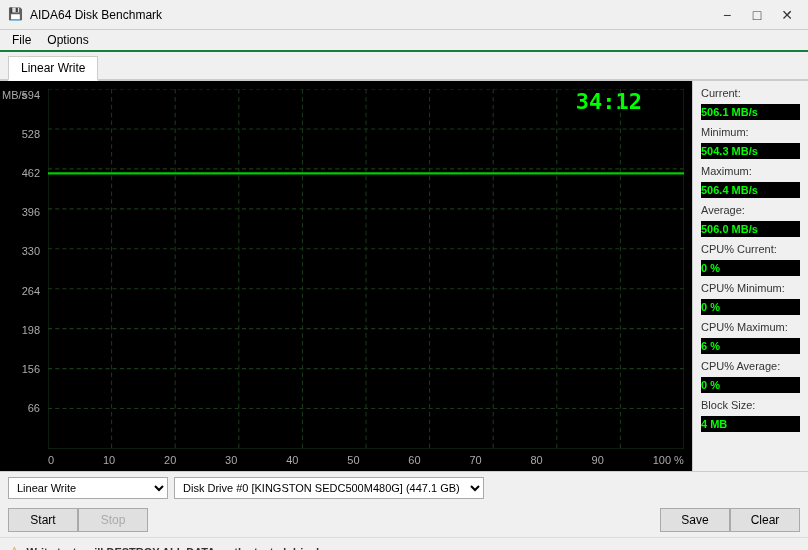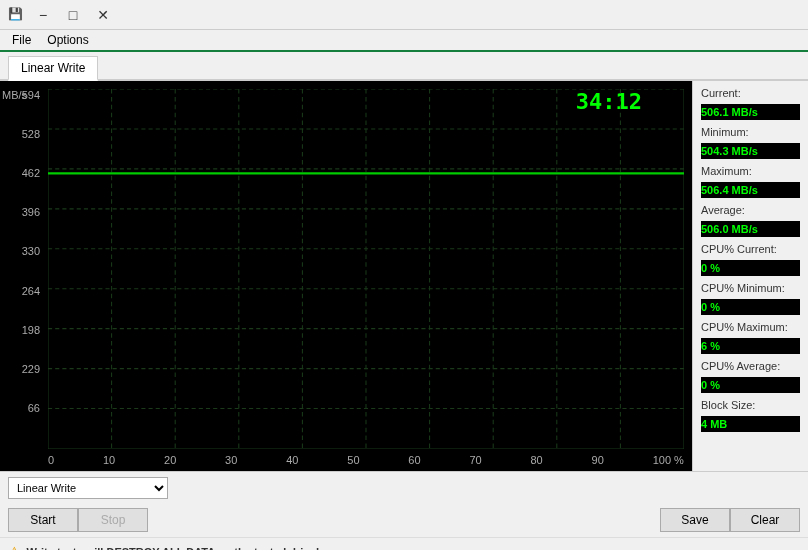--- a/index.html
+++ b/index.html
@@ -220,20 +220,21 @@
     #chart-svg {
       width: 100%;
       height: 100%;
     }
   </style>
 </head>
 <body>
 
 <div class="title-bar">
   <span class="title-bar-icon">💾</span>
+  <span class="title-bar-text">AIDA64 Disk Benchmark</span>
   <div class="title-bar-controls">
     <button class="title-btn">−</button>
     <button class="title-btn">□</button>
     <button class="title-btn close">✕</button>
   </div>
 </div>
 
 <div class="menu-bar">
   <div class="menu-item">File</div>
   <div class="menu-item">Options</div>
@@ -252,21 +253,21 @@
     <div class="chart-timer">34:12</div>
 
     <div class="y-axis">
       <span class="y-label">594</span>
       <span class="y-label">528</span>
       <span class="y-label">462</span>
       <span class="y-label">396</span>
       <span class="y-label">330</span>
       <span class="y-label">264</span>
       <span class="y-label">198</span>
-      <span class="y-label">229</span>
+      <span class="y-label">156</span>
       <span class="y-label">66</span>
       <span class="y-label"></span>
     </div>
 
     <div class="chart-canvas">
       <svg id="chart-svg" viewBox="0 0 620 320" preserveAspectRatio="none">
 
         <line x1="0" y1="0" x2="620" y2="0" stroke="#1a3a1a" stroke-width="1" stroke-dasharray="4,3"></line>
         <line x1="0" y1="35.5" x2="620" y2="35.5" stroke="#1a3a1a" stroke-width="1" stroke-dasharray="4,3"></line>
         <line x1="0" y1="71" x2="620" y2="71" stroke="#1a3a1a" stroke-width="1" stroke-dasharray="4,3"></line>
@@ -336,20 +337,23 @@
 
     <span class="stat-label">Block Size:</span>
     <span class="stat-value">4 MB</span>
   </div>
 </div>
 
 <div class="bottom-controls">
   <select class="dropdown dropdown-lg">
     <option value="Linear Write">Linear Write</option>
   </select>
+  <select class="dropdown dropdown-drive">
+    <option value="Disk Drive #0  [KINGSTON SEDC500M480G]  (447.1 GB)">Disk Drive #0  [KINGSTON SEDC500M480G]  (447.1 GB)</option>
+  </select>
 </div>
 
 <div class="action-bar">
   <button class="btn">Start</button>
   <button class="btn" disabled="">Stop</button>
   <div class="btn-spacer"></div>
   <button class="btn">Save</button>
   <button class="btn">Clear</button>
 </div>
 

